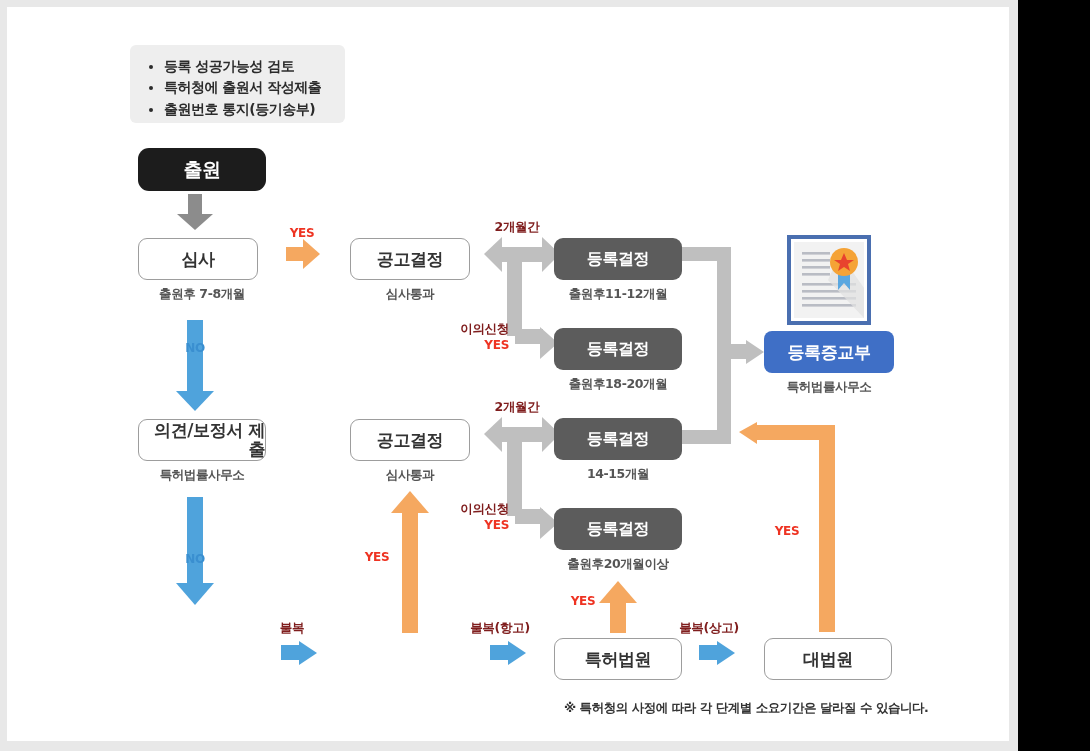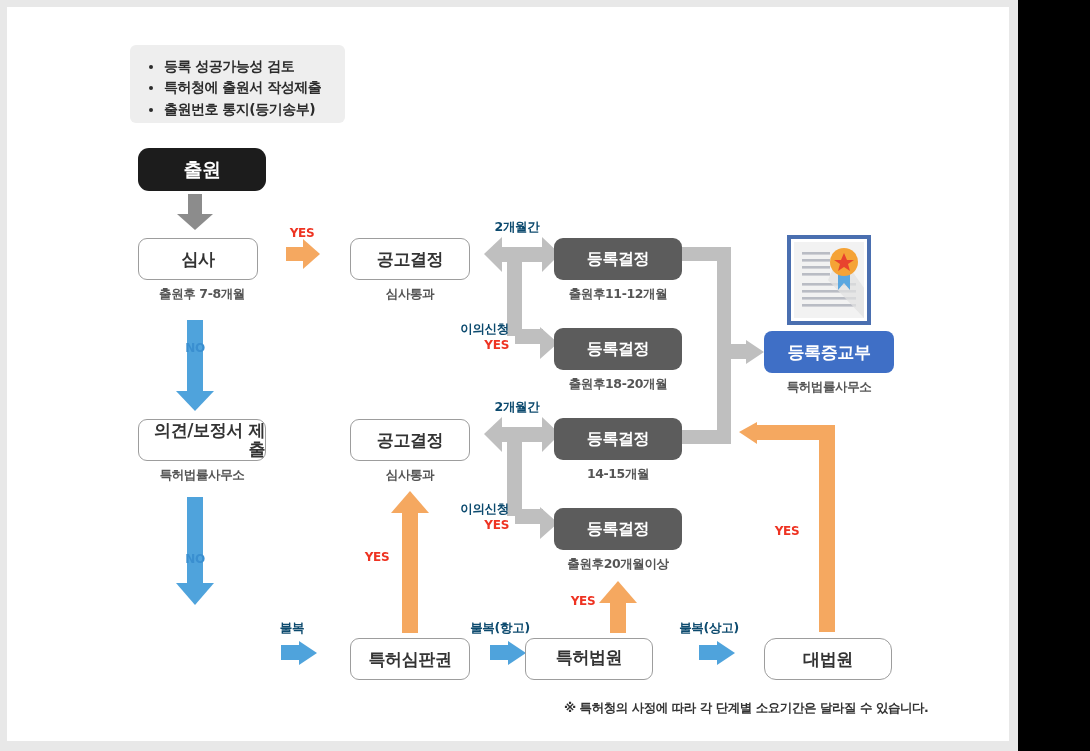--- a/index.html
+++ b/index.html
@@ -81,21 +81,21 @@
   .elabel {
     position: absolute;
     font-size: 12.5px;
     font-weight: 700;
     letter-spacing: -0.3px;
     white-space: nowrap;
     text-align: center;
   }
   .elabel.red   { color: #ee3322; font-size: 12px; }
   .elabel.blue  { color: #3a8fd0; font-size: 12px; }
-  .elabel.dark  { color: #0c4a6e; }
+  .elabel.dark  { color: #7f1d1d; }
 
   
   #callout {
     position: absolute;
     background: #eeeeee;
     border-radius: 6px;
     box-sizing: border-box;
     padding: 11px 16px 12px 16px;
   }
   #callout ul { margin: 0; padding-left: 18px; }
@@ -263,25 +263,24 @@
 
       <div class="node dark" style="left:547px; top:411px; width:128px; height:42px;">등록결정</div>
       <div class="caption" style="left:531px; top:459px; width:160px;">14-15개월</div>
 
       <div class="node dark" style="left:547px; top:501px; width:128px; height:42px;">등록결정</div>
       <div class="caption" style="left:531px; top:549px; width:160px;">출원후20개월이상</div>
 
       <div class="node blue" style="left:757px; top:324px; width:130px; height:42px;">등록증교부</div>
       <div class="caption" style="left:742px; top:372px; width:160px;">특허법률사무소</div>
 
-      <div class="node white" style="left:343px; top:631px; width:120px; height:42px;">특허심판권</div>
-
-      <div class="node white" style="left:518px; top:631px; width:128px; height:42px;font-family:Liberation Mono, monospace;">특허법원</div>
-
-      <div class="node white" style="left:757px; top:631px; width:128px; height:42px;border-radius:12px;">대법원</div>
+
+      <div class="node white" style="left:547px; top:631px; width:128px; height:42px;">특허법원</div>
+
+      <div class="node white" style="left:757px; top:631px; width:128px; height:42px;">대법원</div>
 
       <div class="elabel red" style="left:265px; top:219px; width:60px;">YES</div>
 
       <div class="elabel blue" style="left:158px; top:334px; width:60px;">NO</div>
 
       <div class="elabel blue" style="left:158px; top:545px; width:60px;">NO</div>
 
       <div class="elabel dark" style="left:475px; top:212px; width:70px;">2개월간</div>
 
       <div class="elabel dark" style="left:475px; top:392px; width:70px;">2개월간</div>

